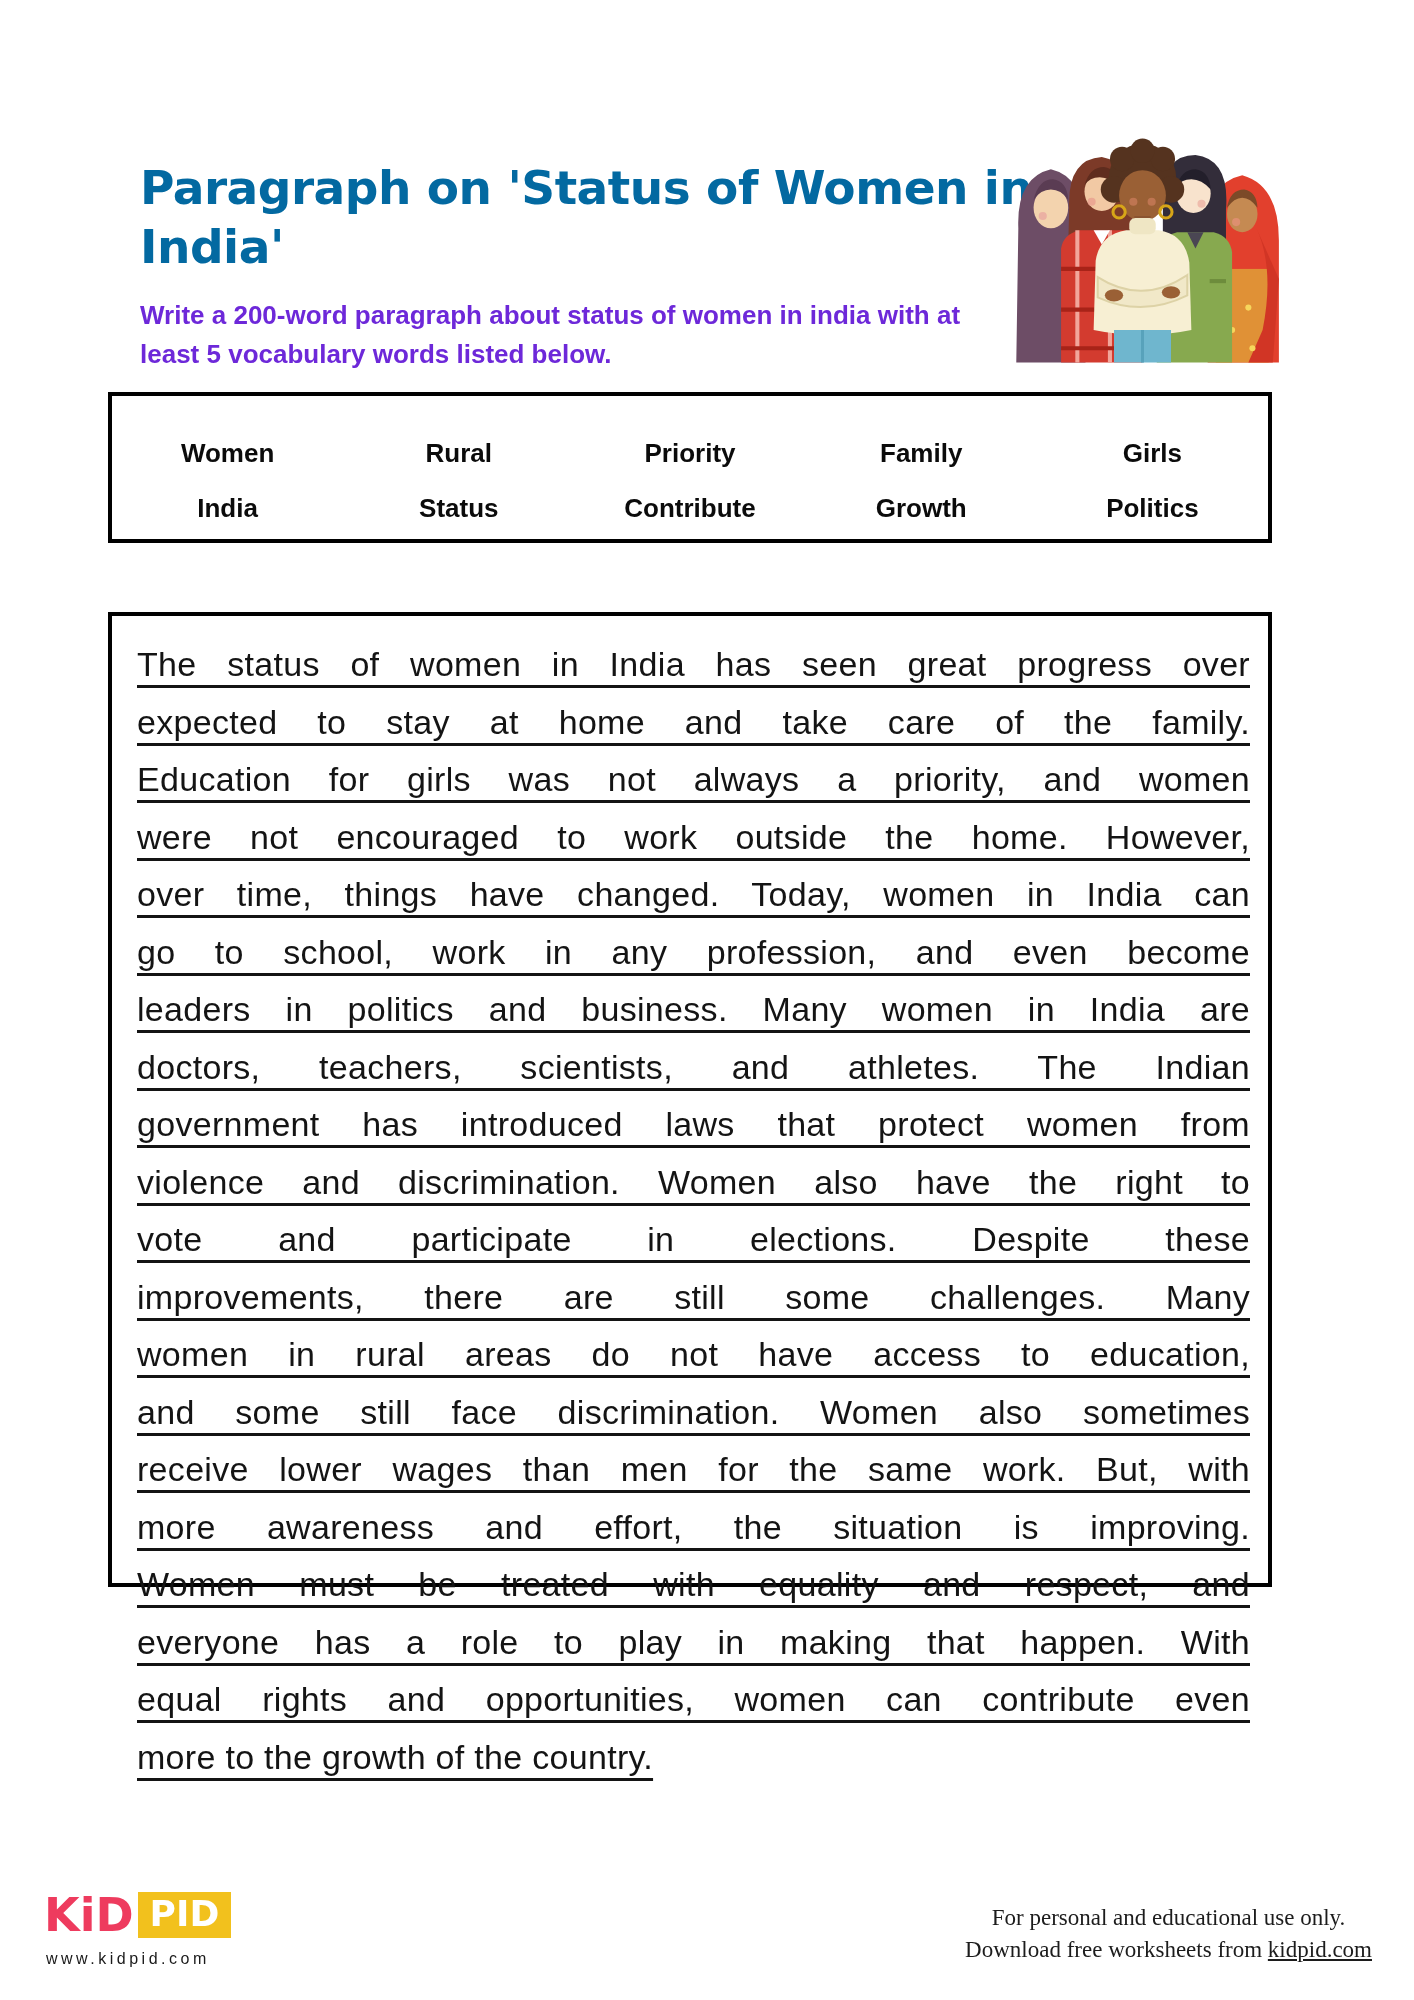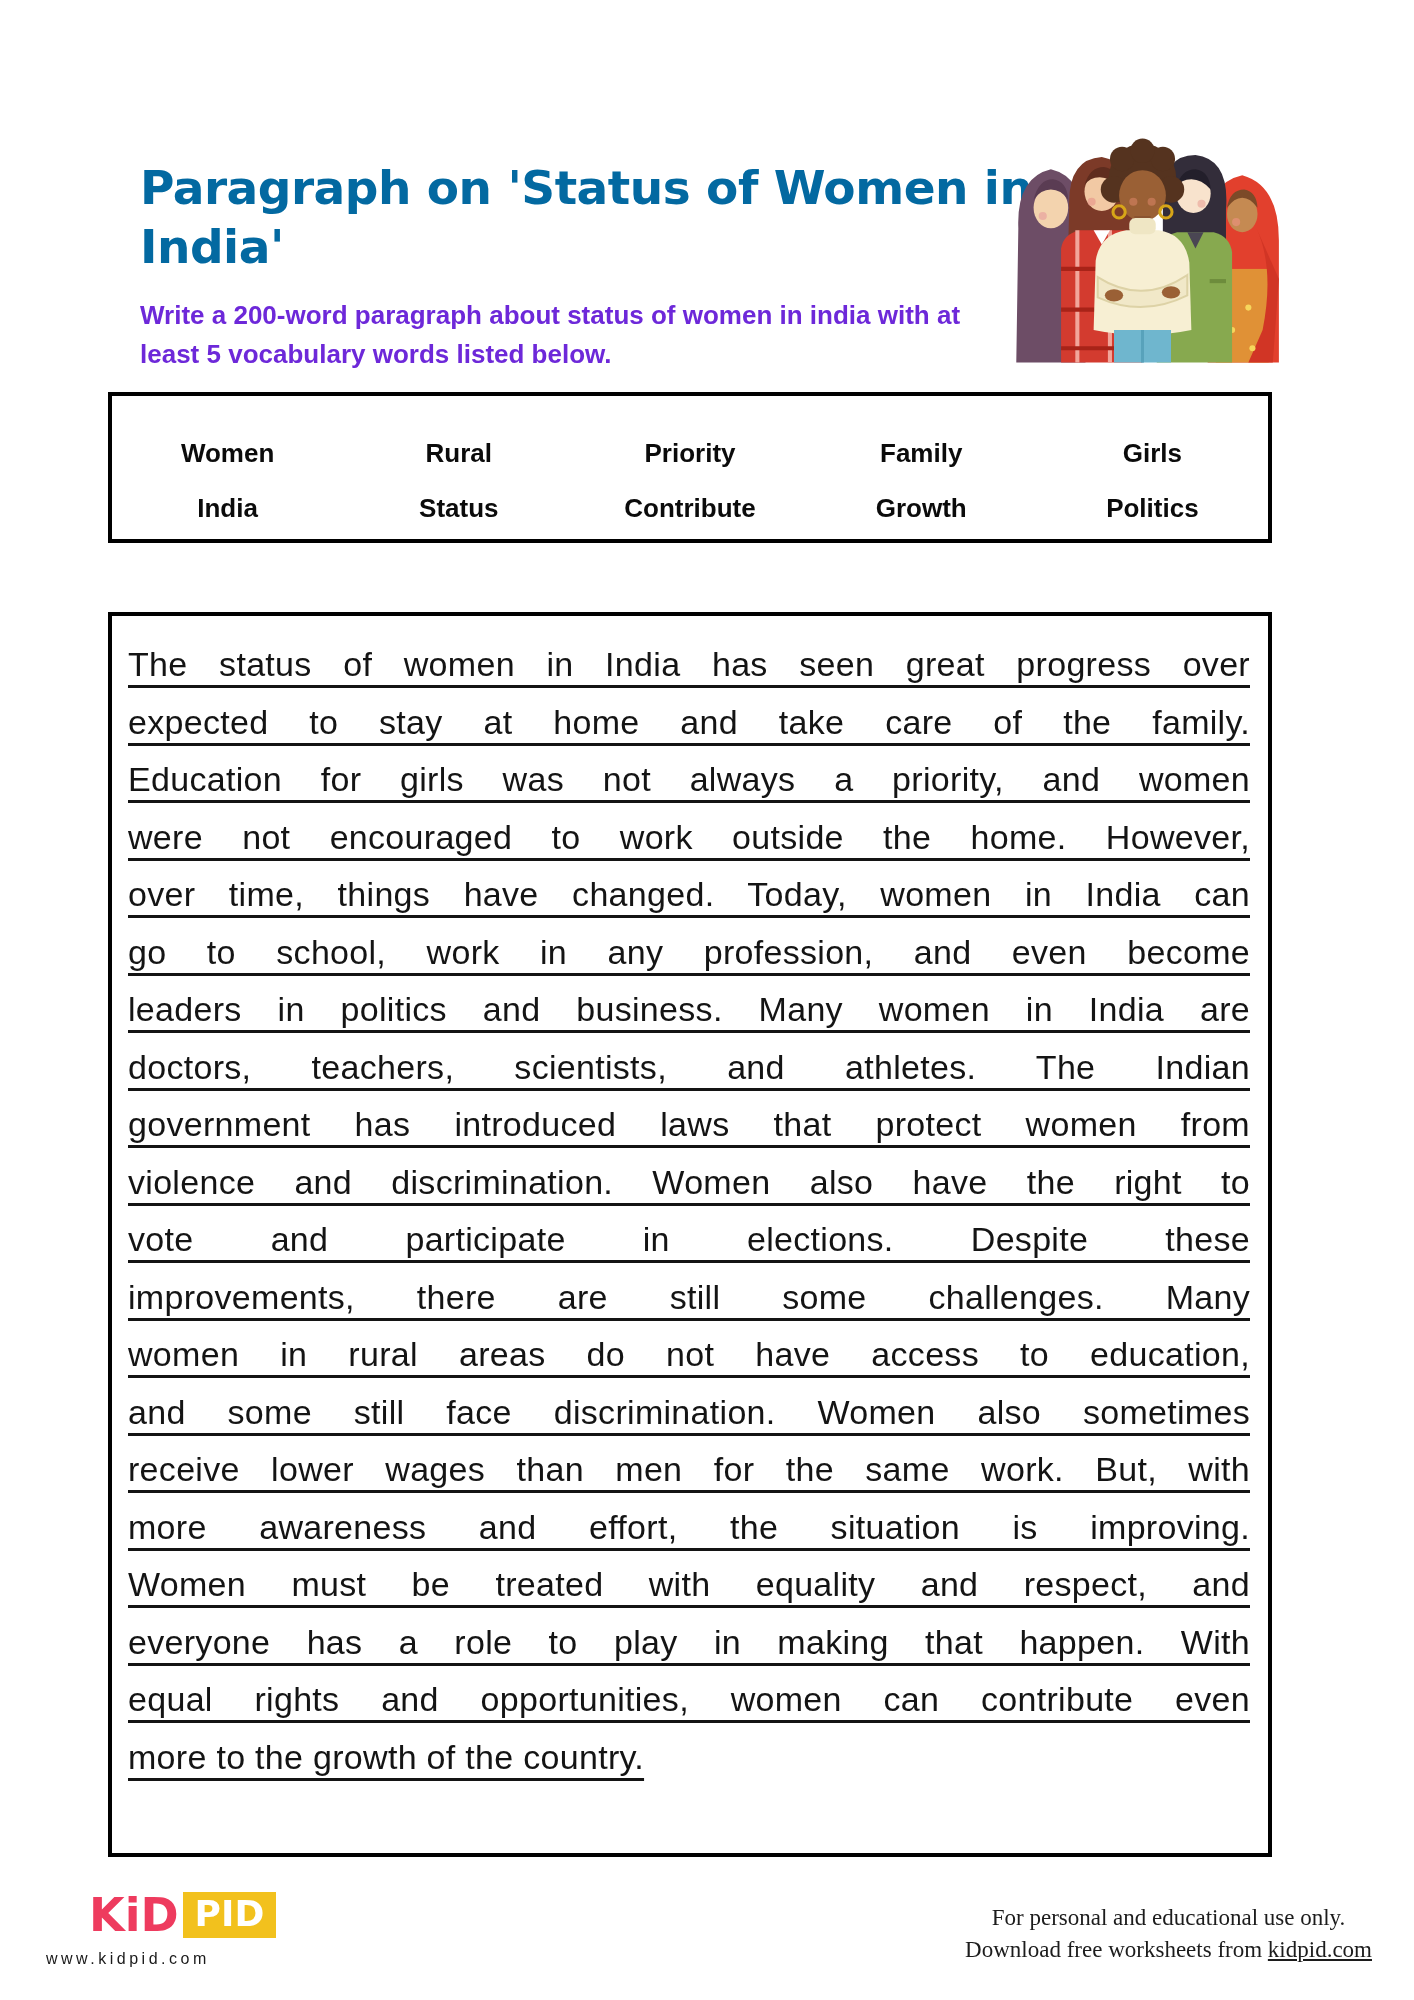--- a/index.html
+++ b/index.html
@@ -55,24 +55,24 @@
   .vocab-word{
     text-align:center;
     font-size:26px;
     font-weight:bold;
     color:#0b0b0b;
   }
   
   .para-box{
     position:absolute;
     left:108px; top:612px;
-    width:1164px; height:1245px;
+    width:1164px; height:975px;
     border:4px solid #000;
     box-sizing:border-box;
-    padding:20px 18px 0 16px;
+    padding:20px 18px 0 25px;
   }
   .para-line{
     font-size:34px;
     line-height:57.5px;
     letter-spacing:0.3px;
     color:#141414;
     text-align:justify;
     text-align-last:justify;
     text-decoration:underline;
     text-decoration-thickness:2.5px;
@@ -83,21 +83,20 @@
   .para-line.last{
     text-align-last:left;
   }
   
   .footer-logo{
     position:absolute;
     left:44px; top:1888px;
     display:flex;
     align-items:center;
     font-family:"DejaVu Sans", "Liberation Sans", sans-serif;
-    margin-left:45px;
   }
   .logo-kid{
     font-size:46px;
     font-weight:bold;
     letter-spacing:0px;
   }
   .logo-pid{
     margin-left:4px;
     font-size:36px;
     font-weight:bold;

